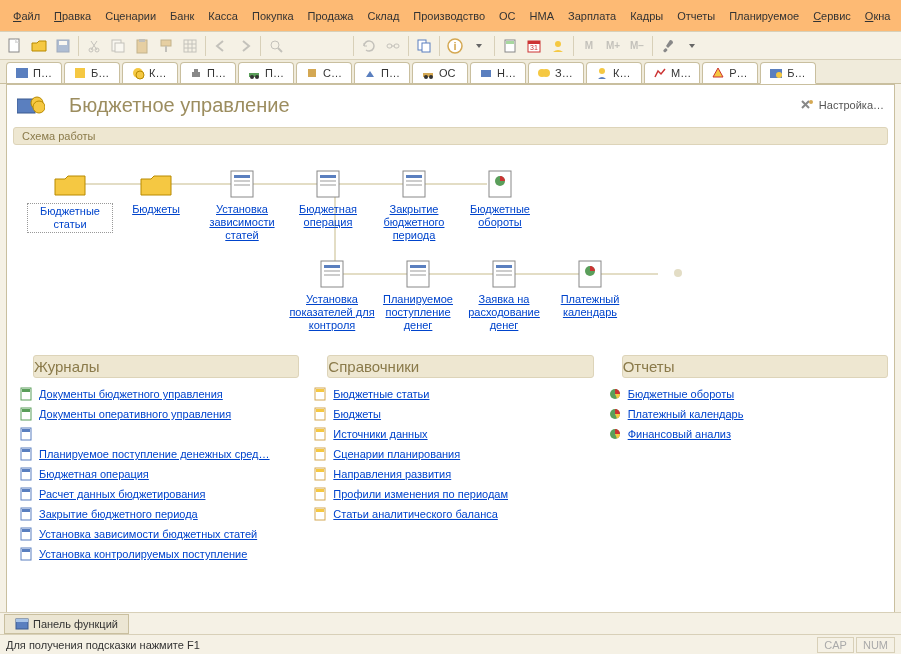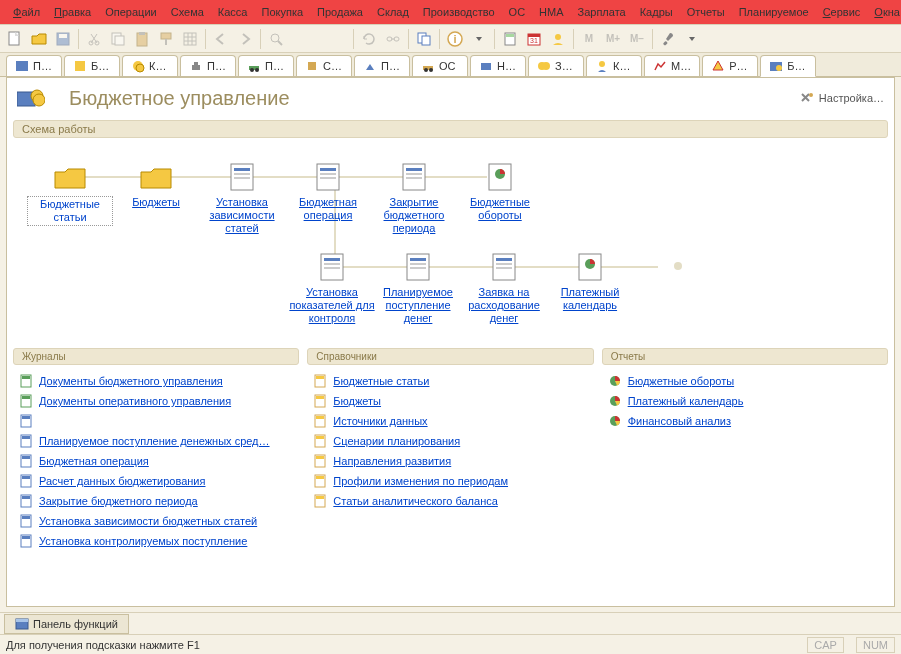--- a/index.html
+++ b/index.html
@@ -7,22 +7,22 @@
   font-family: Tahoma, Arial, sans-serif;
   font-size: 11px;
   background: #f5f1e5;
   width: 901px;
   height: 654px;
   overflow: hidden;
   color: #333;
 }
 .menubar {
   display: flex;
-  height: 25px;
-  background: #ef4444;
+  height: 32px;
+  background: #fdba74;
   border-bottom: 1px solid #d8d0b8;
   padding: 8px 6px;
   align-items: center;
 }
 .menu-item {
   padding: 2px 7px;
   color: #333;
   cursor: default;
 }
 .menu-item .u { text-decoration: underline; }
@@ -173,23 +173,24 @@
   gap: 8px;
   margin: 0 6px;
 }
 .panel {
   flex: 1;
 }
 .panel-header {
   background: #eee7d1;
   border: 1px solid #ddd4b9;
   border-radius: 3px;
-  padding: 2px 8px;
+  padding: 2px 0;
   color: #8a7a4a;
-  font-size: 10px;
+  font-size: 15px;
+  margin-left: 20px;
 }
 .panel-body {
   padding: 6px 4px;
 }
 .panel-item {
   display: flex;
   align-items: center;
   gap: 6px;
   padding: 3px 2px;
 }
@@ -226,40 +227,40 @@
   height: 20px;
   background: #f5f1e5;
   border-top: 1px solid #d8d0b8;
   display: flex;
   align-items: center;
   justify-content: space-between;
   padding: 0 6px;
   font-size: 11px;
   color: #333;
 }
-.statusbar-right { display: flex; gap: 12px; }
+.statusbar-right { display: flex; gap: 2px; }
 .sb-box {
   border: 1px solid #d8d0b8;
   padding: 1px 6px;
   color: #aaa;
 }
 .sel-box {
   border: 1px dotted #999;
   display: inline-block;
   padding: 1px 1px;
 }
 </style>
 </head>
 <body>
 
 <div class="menubar" id="menubar">
     <div class="menu-item"><span class="u">Ф</span>айл</div>
     <div class="menu-item"><span class="u">П</span>равка</div>
-    <div class="menu-item">Операции</div>
-    <div class="menu-item">Схема</div>
+    <div class="menu-item">Сценарии</div>
+    <div class="menu-item">Банк</div>
     <div class="menu-item">Касса</div>
     <div class="menu-item">Покупка</div>
     <div class="menu-item">Продажа</div>
     <div class="menu-item">Склад</div>
     <div class="menu-item">Производство</div>
     <div class="menu-item">ОС</div>
     <div class="menu-item">НМА</div>
     <div class="menu-item">Зарплата</div>
     <div class="menu-item">Кадры</div>
     <div class="menu-item">Отчеты</div>

